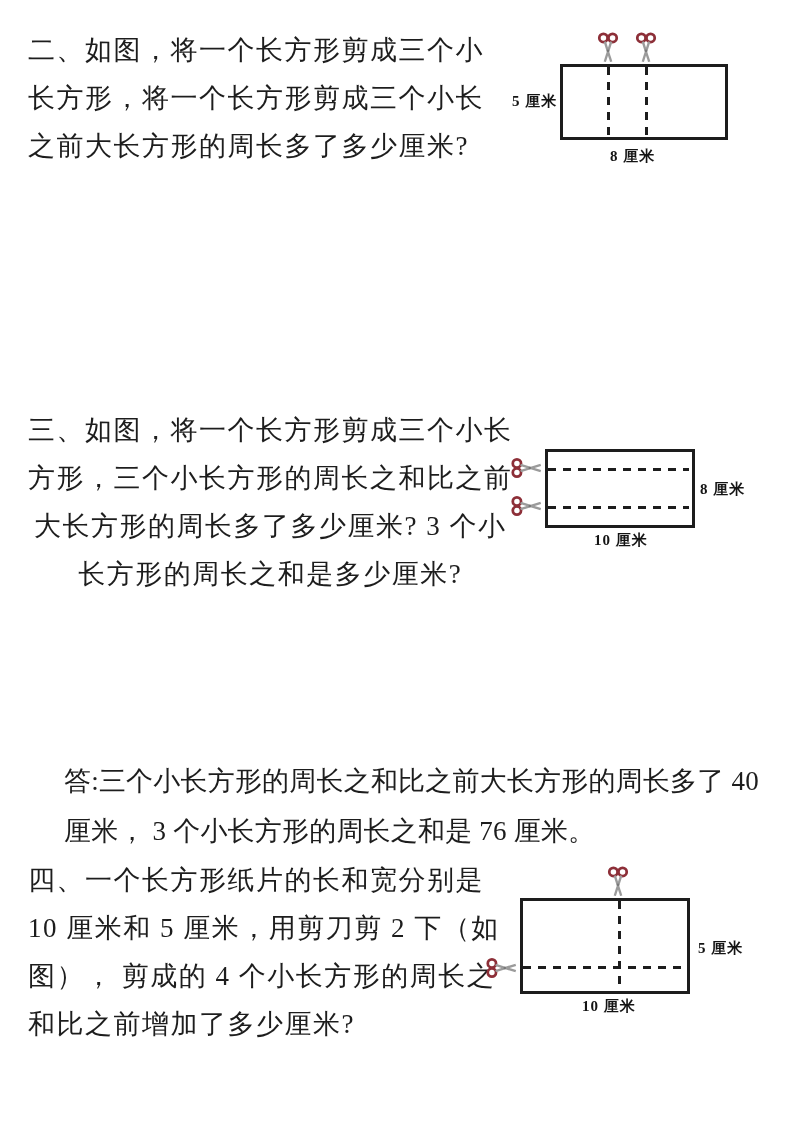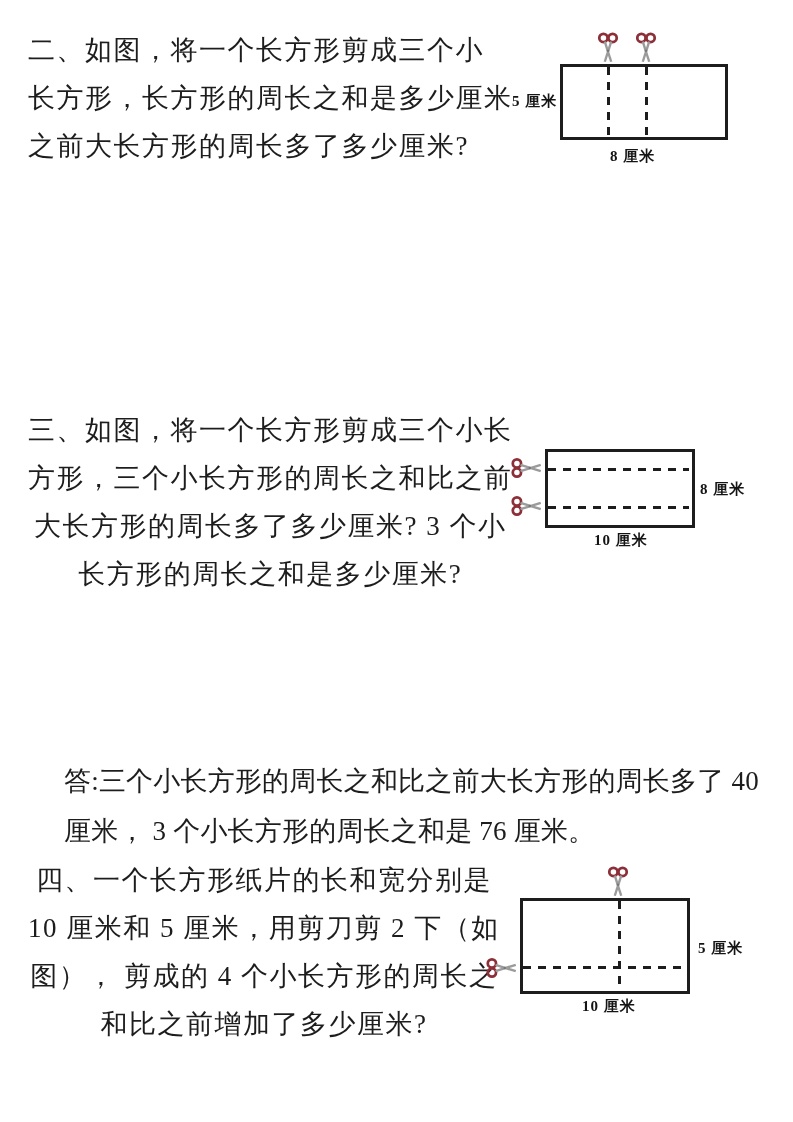--- a/index.html
+++ b/index.html
@@ -49,21 +49,21 @@
   .scissors.point-right{transform:rotate(-90deg);transform-origin:50% 50%;}
   .scissors svg{display:block;width:100%;height:100%;}
 </style>
 </head>
 <body>
 
 <div id="page">
 
   <div class="textblock" style="top:26px;">
     <div class="tline">二、如图，将一个长方形剪成三个小</div>
-    <div class="tline">长方形，长方形的周长之和是多少厘米</div>
+    <div class="tline">长方形，将一个长方形剪成三个小长</div>
     <div class="tline">之前大长方形的周长多了多少厘米?</div>
   </div>
 
   <div class="diagram">
     <div class="scissors" style="left:597px;top:30px;">
       <svg viewBox="0 0 24 36">
         <circle cx="7" cy="7" r="4.5" fill="none" stroke="#8d2f38" stroke-width="3"></circle>
         <circle cx="17" cy="7" r="4.5" fill="none" stroke="#8d2f38" stroke-width="3"></circle>
         <line x1="8.5" y1="11" x2="15.5" y2="33" stroke="#9b9b9b" stroke-width="2.6"></line>
         <line x1="15.5" y1="11" x2="8.5" y2="33" stroke="#9b9b9b" stroke-width="2.6"></line>
@@ -119,21 +119,21 @@
     </div>
     <div class="dim-label" style="left:700px;top:480px;">8 厘米</div>
     <div class="dim-label" style="left:594px;top:531px;">10 厘米</div>
   </div>
 
   <div class="textblock answer" style="top:756px;">
     <div class="tline">答:三个小长方形的周长之和比之前大长方形的周长多了 40</div>
     <div class="tline">厘米，  3 个小长方形的周长之和是 76 厘米。</div>
   </div>
 
-  <div class="textblock" style="top:856px;text-align:center;">
+  <div class="textblock" style="top:856px;">
     <div class="tline">四、一个长方形纸片的长和宽分别是</div>
     <div class="tline">10 厘米和 5 厘米，用剪刀剪 2 下（如</div>
     <div class="tline">图）， 剪成的 4 个小长方形的周长之</div>
     <div class="tline">和比之前增加了多少厘米?</div>
   </div>
 
   <div class="diagram">
     <div class="scissors" style="left:607px;top:864px;">
       <svg viewBox="0 0 24 36">
         <circle cx="7" cy="7" r="4.5" fill="none" stroke="#8d2f38" stroke-width="3"></circle>

